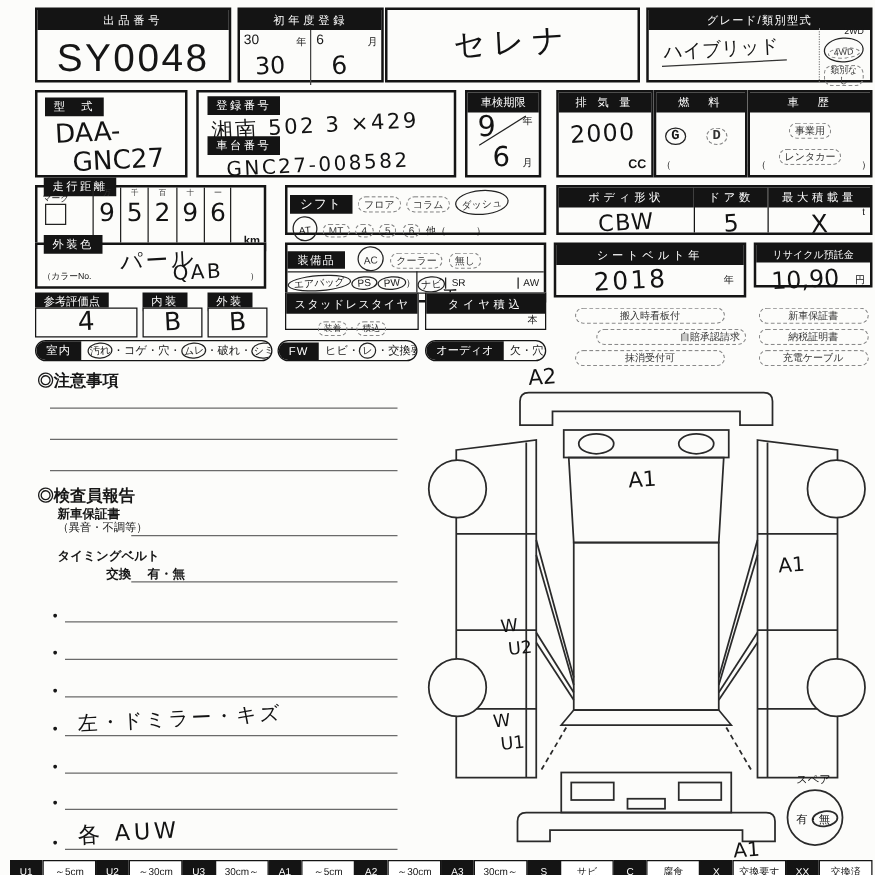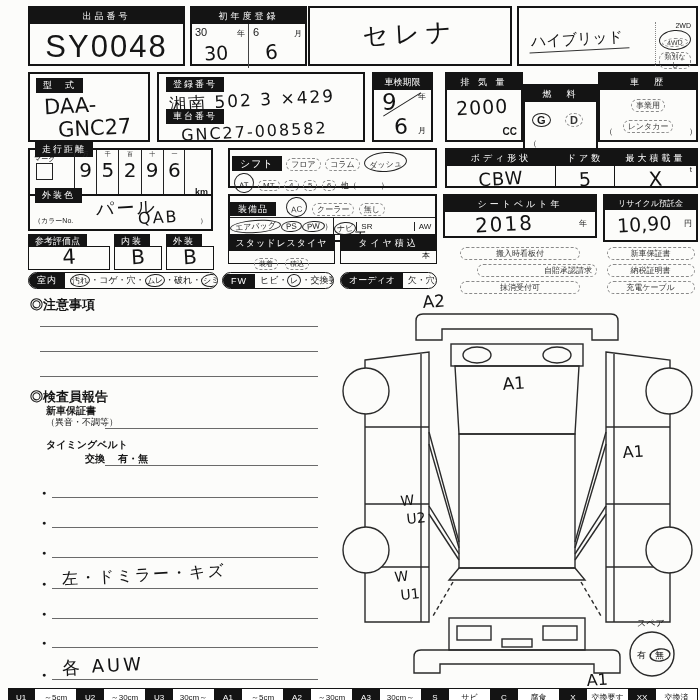--- a/index.html
+++ b/index.html
@@ -58,20 +58,21 @@
         <span class="abs hw rot" style="left:16px;top:16px;font-size:20px;">6</span>
       </div>
     </div>
   </div>
 
   <div class="box" style="left:308px;top:6px;width:204px;height:60px;">
     <div class="hw rot" style="font-size:25px;text-align:center;margin-top:9px;letter-spacing:6px;">セレナ</div>
   </div>
 
   <div class="box" style="left:517px;top:6px;width:181px;height:60px;">
+    <div class="hdr" style="letter-spacing:1px;">グレード/類別型式</div>
     <span class="abs hw rot" style="left:10px;top:22px;font-size:15px;border-bottom:1px solid #333;padding:0 6px 1px 2px;">ハイブリッド</span>
     <div class="abs" style="right:2px;top:14px;width:38px;text-align:center;border-left:1px dotted #888;height:44px;">
       <div class="xs" style="text-align:right;padding-right:3px;">2WD</div>
       <div style="margin-top:1px;"><span class="hc" style="padding:0 2px;"><span class="dash xs" style="border-radius:50%;">4WD</span></span></div>
       <div style="margin-top:2px;"><span class="dash xs" style="display:inline-block;width:22px;line-height:1.1;">類別なし</span></div>
     </div>
   </div>
 
   <div class="box" style="left:28px;top:72px;width:122px;height:70px;">
     <span class="chip" style="left:6px;top:4px;">型　式</span>
@@ -94,21 +95,21 @@
     <span class="abs hw" style="left:20px;top:40px;font-size:22px;">6</span>
     <span class="abs sm" style="right:5px;bottom:4px;">月</span>
   </div>
 
   <div class="box" style="left:445px;top:72px;width:78px;height:70px;">
     <div class="hdr">排 気 量</div>
     <span class="abs hw rot" style="left:9px;top:22px;font-size:19px;letter-spacing:1px;">2000</span>
     <span class="abs" style="right:4px;bottom:3px;font-size:10px;font-weight:bold;">CC</span>
   </div>
 
-  <div class="box" style="left:523px;top:84px;width:75px;height:70px;">
+  <div class="box" style="left:523px;top:72px;width:75px;height:70px;font-family:Liberation Mono, monospace;">
     <div class="hdr">燃　料</div>
     <span class="abs" style="left:7px;top:24px;"><span class="scirc" style="font-size:11px;font-weight:bold;">G</span></span>
     <span class="abs" style="left:40px;top:24px;"><span class="dcirc" style="font-size:11px;font-weight:bold;">D</span></span>
     <span class="abs sm" style="left:4px;bottom:3px;letter-spacing:14px;">（　　）</span>
   </div>
 
   <div class="box" style="left:598px;top:72px;width:100px;height:70px;">
     <div class="hdr">車　歴</div>
     <div style="text-align:center;margin-top:4px;"><span class="dash sm">事業用</span></div>
     <div style="text-align:center;margin-top:3px;"><span class="dash sm">レンタカー</span></div>
@@ -210,21 +211,21 @@
       <span class="abs sm" style="right:3px;top:1px;">）</span>
     </div>
   </div>
 
   <div class="box" style="left:443px;top:194px;width:154px;height:44px;">
     <div class="hdr">シートベルト年</div>
     <span class="abs hw rot" style="left:30px;top:16px;font-size:20px;letter-spacing:2px;">2018</span>
     <span class="abs sm" style="right:8px;top:22px;">年</span>
   </div>
 
-  <div class="box" style="left:603px;top:194px;width:95px;height:48px;">
+  <div class="box" style="left:603px;top:194px;width:95px;height:36px;">
     <div class="hdr" style="letter-spacing:0;font-size:8px;">リサイクル預託金</div>
     <span class="abs hw rot" style="left:12px;top:17px;font-size:19px;">10,90</span>
     <span class="abs sm" style="right:4px;top:22px;">円</span>
   </div>
 
   <span class="chip" style="left:28px;top:234px;letter-spacing:0;">参考評価点</span>
   <div class="box thin" style="left:28px;top:246px;width:82px;height:24px;">
     <div class="hw rot" style="font-size:21px;text-align:center;margin-top:-2px;">4</div>
   </div>
   <span class="chip" style="left:114px;top:234px;">内装</span>

